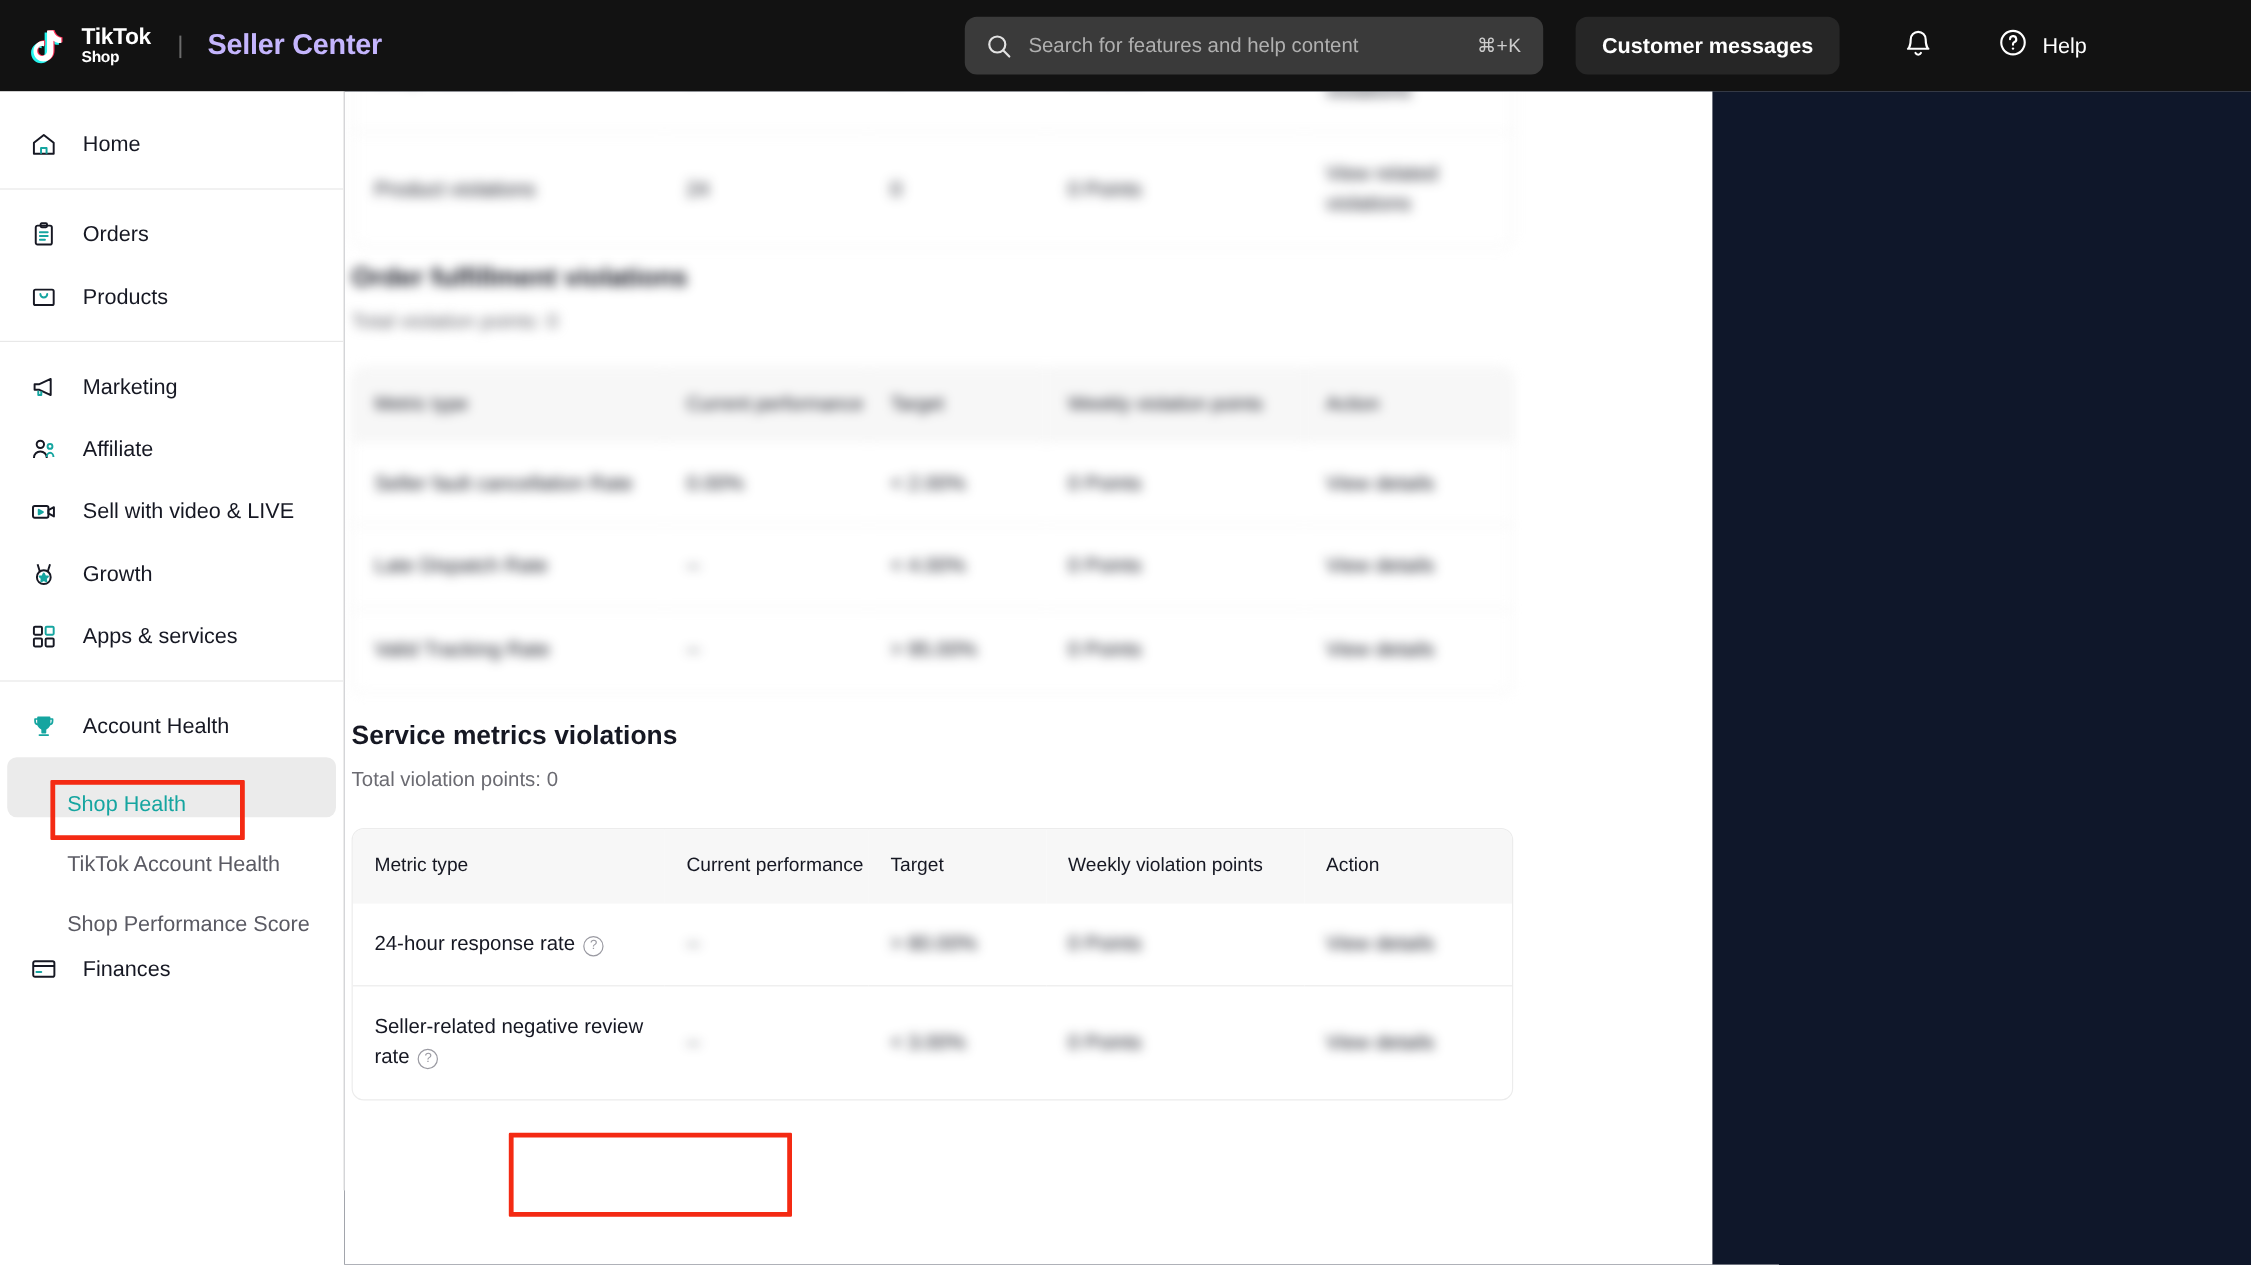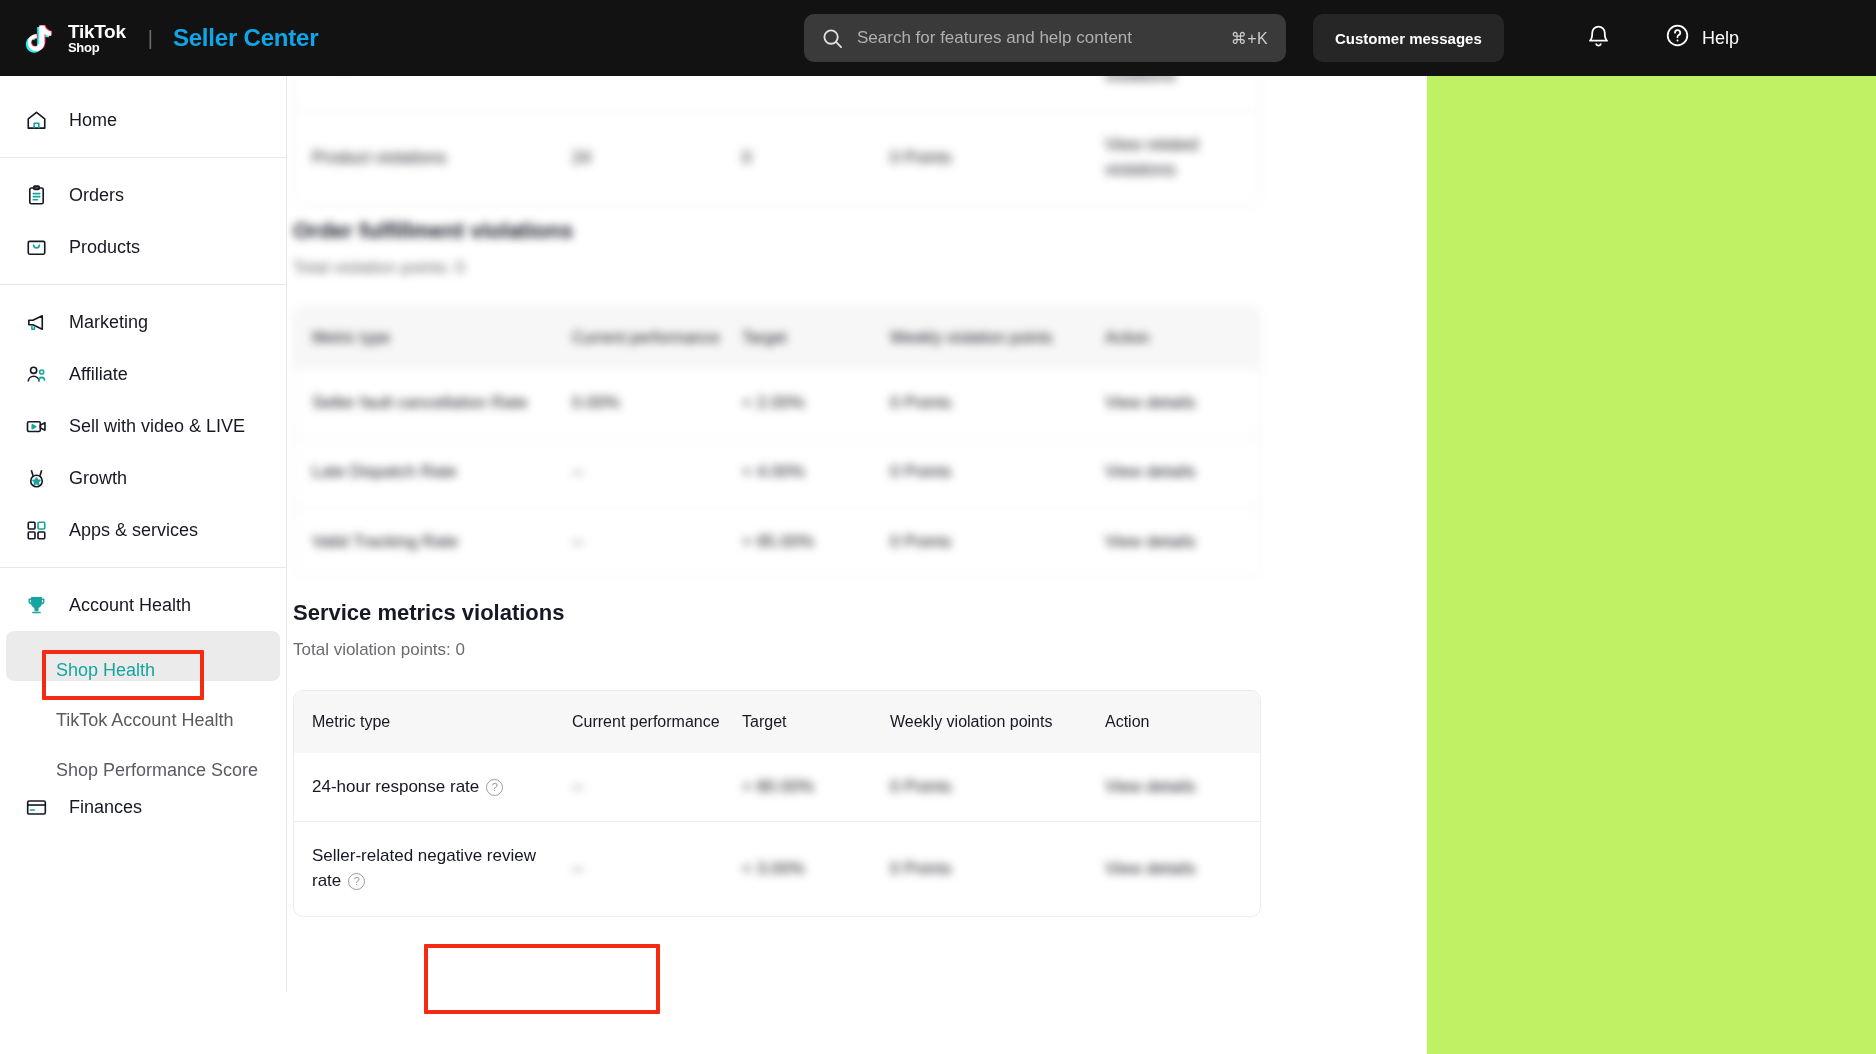--- a/index.html
+++ b/index.html
@@ -21,41 +21,41 @@
   }
   .brand { display: flex; align-items: center; padding-left: 18px; }
   .tt-logo { width: 42px; height: 42px; position: relative; margin-right: 8px; }
   .logo-wordmark {
     display: flex; flex-direction: column; justify-content: center;
     line-height: 1.02;
   }
   .logo-wordmark .l1 { color: #fff; font-size: 19px; font-weight: 700; letter-spacing: -0.3px; }
   .logo-wordmark .l2 { color: #fff; font-size: 13px; font-weight: 700; letter-spacing: -0.3px; }
   .brand-sep { color: #6b6b6b; font-size: 20px; margin: 0 20px 0 22px; font-weight: 300; }
-  .brand-title { color: #0ea5e9; font-size: 24px; font-weight: 700; letter-spacing: -0.2px; }
+  .brand-title { color: #c4b5fd; font-size: 24px; font-weight: 700; letter-spacing: -0.2px; }
 
   .search-wrap {
     position: absolute; left: 804px; top: 14px;
     width: 482px; height: 48px;
     background: #3a3a3a; border-radius: 10px;
     display: flex; align-items: center; padding: 0 18px;
   }
   .search-wrap .mag { flex: 0 0 auto; margin-right: 14px; display: flex; }
   .search-input {
     flex: 1 1 auto; background: transparent; border: none; outline: none;
     color: #cfcfcf; font-size: 17px; font-family: "Liberation Sans", sans-serif;
   }
   .search-input::placeholder { color: #b0b0b0; }
   .search-kbd { color: #cdcdcd; font-size: 16px; letter-spacing: 0.4px; white-space: nowrap; }
 
   .cust-msg-btn {
     position: absolute; left: 1313px; top: 14px;
     height: 48px; padding: 0 22px;
     background: #262626; border: none; border-radius: 10px;
-    color: #ffffff; font-size: 15px; font-weight: 700;
+    color: #ffffff; font-size: 18px; font-weight: 700;
     font-family: "Liberation Sans", sans-serif;
     cursor: pointer; display: flex; align-items: center;
   }
   .bell-btn {
     position: absolute; left: 1578px; top: 18px;
     width: 40px; height: 40px; background: transparent; border: none;
     cursor: pointer; display: flex; align-items: center; justify-content: center;
   }
   .help-btn {
     position: absolute; left: 1665px; top: 16px;
@@ -91,21 +91,21 @@
   
   .annot {
     position: absolute; border: 4px solid #f42a13;
     pointer-events: none; z-index: 60; border-radius: 1px;
   }
 
   
   .main {
     position: absolute; left: 287px; top: 76px;
     width: 1589px; height: 978px;
-    background: #bef264; overflow: hidden;
+    background: #0f172a; overflow: hidden;
   }
   .content-card {
     position: absolute; left: 0px; top: 0px;
     width: 1140px; min-height: 978px; background: #ffffff;
   }
   .blur-zone { filter: blur(5px); }
   .blur-soft { filter: blur(4.5px); }
 
   .sec-title { font-size: 22px; font-weight: 700; color: #161823; }
   .sec-sub { font-size: 17px; color: #6b6b72; margin-top: 14px; }

